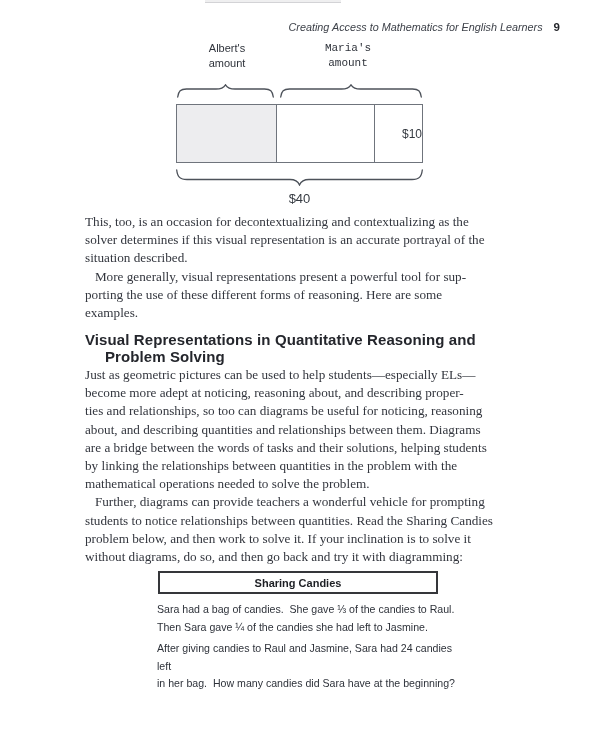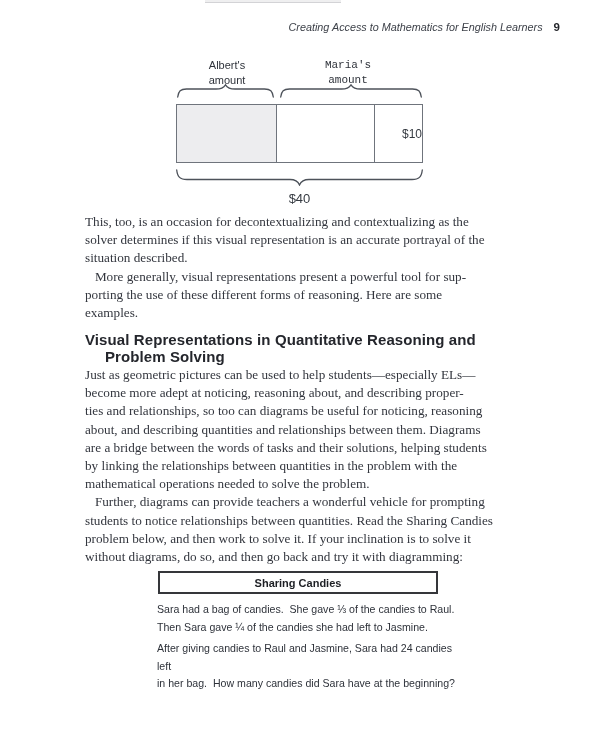--- a/index.html
+++ b/index.html
@@ -38,21 +38,21 @@
   }
   .page-number {
     font-weight: bold;
     font-size: 11.5px;
     color: #24262b;
   }
 
   
   .diagram-label {
     position: absolute;
-    top: 58px;
+    top: 41px;
     width: 100px;
     text-align: center;
     font-size: 11px;
     line-height: 15px;
     color: #2f333b;
     white-space: pre-line;
   }
   .label-albert { left: 177px; }
   .label-maria  { left: 298px; font-family: Liberation Mono, monospace; }
   .brace { position: absolute; }

